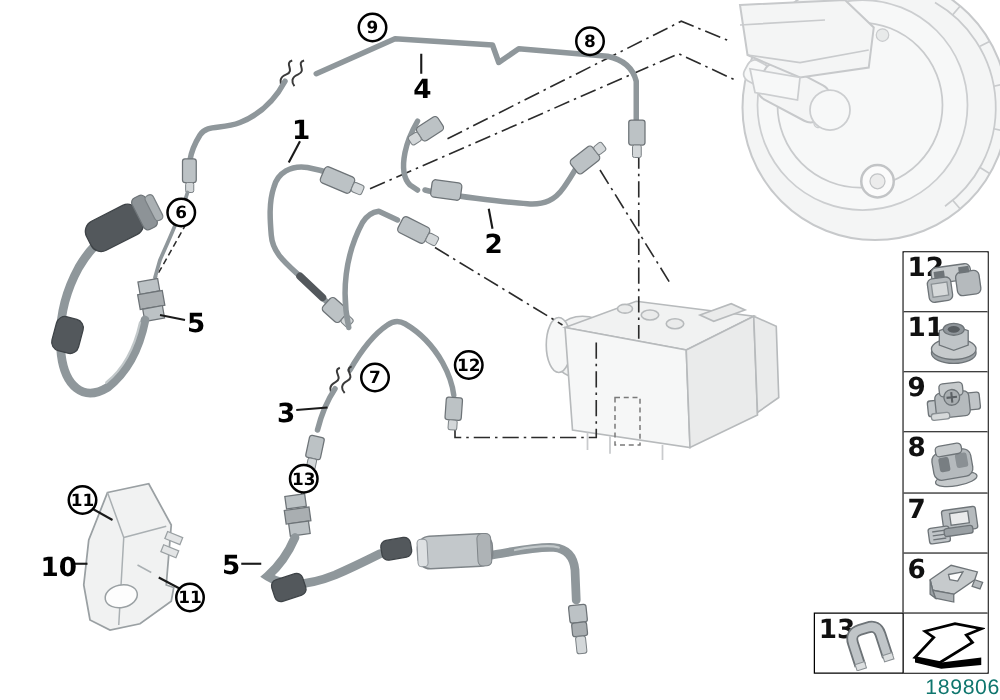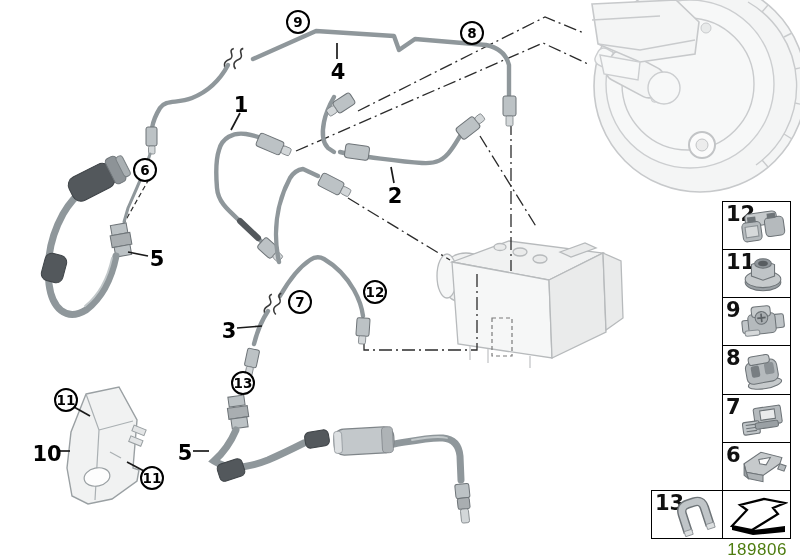--- a/index.html
+++ b/index.html
@@ -35,22 +35,22 @@
   .sb-col{position:absolute;left:722px;top:201px;width:69px;height:338px;
           border:1.6px solid #000;box-sizing:border-box;background:#fff;
           display:flex;flex-direction:column;}
   .sb-cell{flex:1 1 auto;border-bottom:1.6px solid #000;position:relative;background:#fff;}
   .sb-cell:last-child{border-bottom:none;}
   .sb-num{position:absolute;left:3px;top:0px;font:700 21px "DejaVu Sans",sans-serif;color:#111;}
   .sb-ico{position:absolute;right:1px;bottom:1px;width:52px;height:42px;}
   .sb-cell13{position:absolute;left:651px;top:489.5px;width:72px;height:49.5px;
              border:1.6px solid #000;box-sizing:border-box;background:#fff;}
   .arrow-ico{position:absolute;left:3px;top:3px;width:62px;height:42px;}
-  .partnum{position:absolute;left:714px;top:540px;width:86px;text-align:center;
-           font:400 17px "Liberation Sans","DejaVu Sans",sans-serif;color:#4d7c0f;letter-spacing:.5px;}
+  .partnum{position:absolute;left:714px;top:540px;width:86px;text-align:right;
+           font:400 17px "Liberation Sans","DejaVu Sans",sans-serif;color:#0f766e;letter-spacing:.5px;}
 </style>
 </head>
 <body>
 
 <div class="stage">
 
   <svg width="0" height="0" style="position:absolute" aria-hidden="true">
     <defs>
       <symbol id="clip-double-icon" viewBox="0 0 48 40">
         <g transform="rotate(-8 24 20)">

